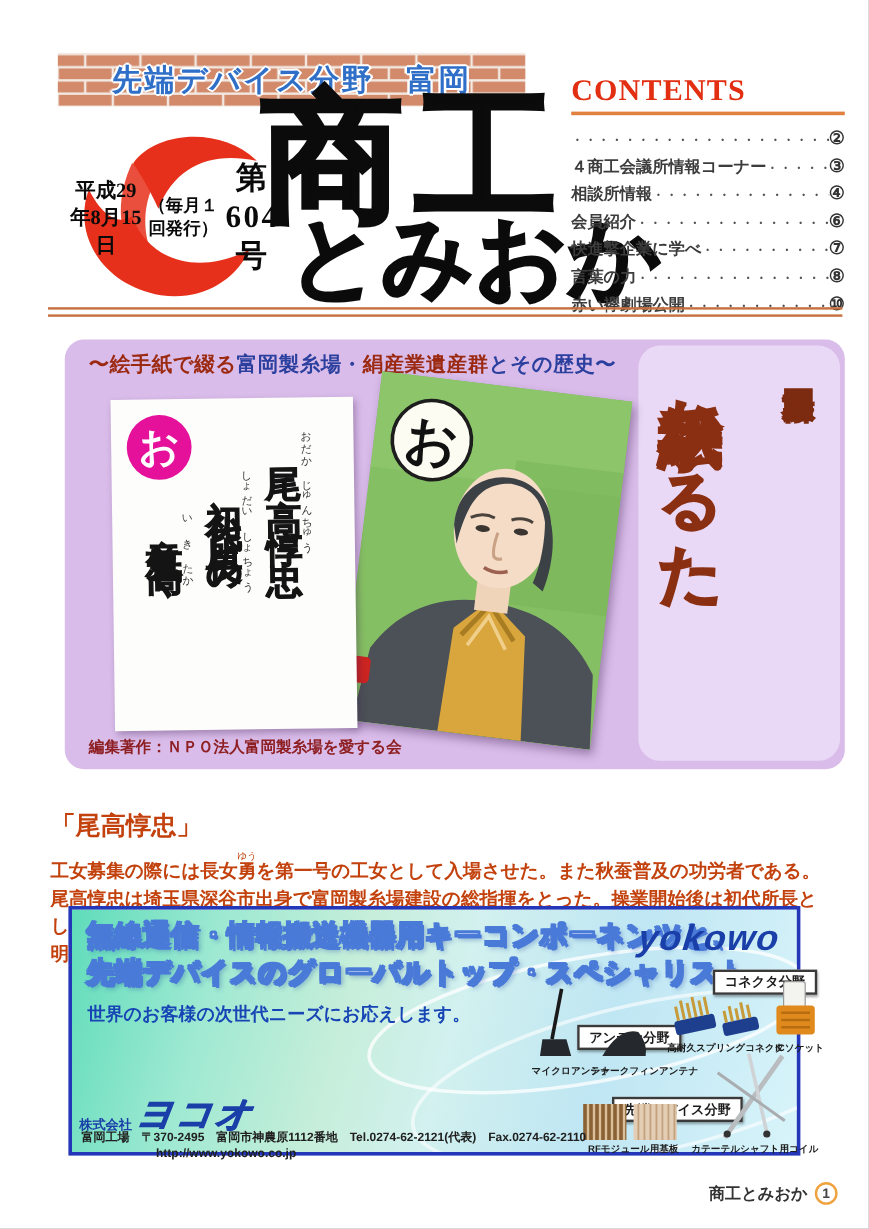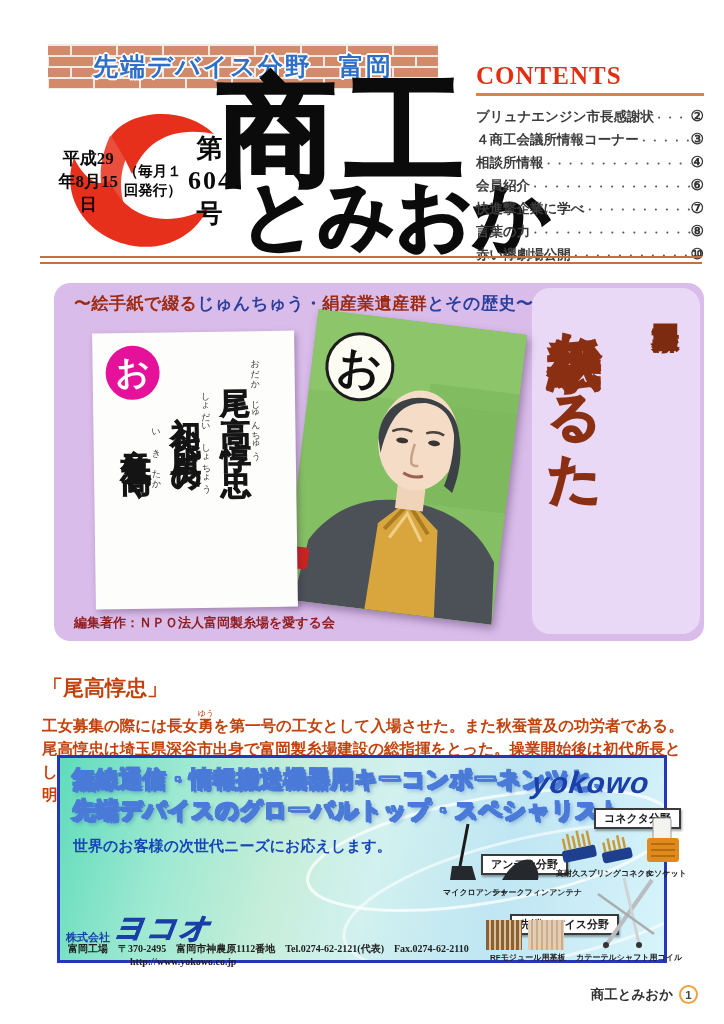--- a/index.html
+++ b/index.html
@@ -87,21 +87,21 @@
     padding:1px 8px; box-shadow:1px 2px 2px rgba(0,0,0,.35); white-space:nowrap; }
   .tag-antenna { left:421px; top:96px; }
   .tag-connector { left:534px; top:50px; }
   .tag-device { left:450px; top:156px; }
   .plabel { position:absolute; font-size:8px; font-weight:700; color:#1d1d1d; white-space:nowrap; }
   .pimg { position:absolute; }
   .ad-company { position:absolute; left:6px; top:150px; display:flex; align-items:flex-end; gap:4px; color:#1b3fa8; }
   .ad-company-prefix { font-size:11px; font-weight:900; padding-bottom:4px; }
   .ad-company-name { font-size:30px; font-weight:900; font-style:italic; transform:skewX(-8deg); letter-spacing:2px;
     -webkit-text-stroke:1px #1b3fa8; }
-  .ad-address { position:absolute; left:8px; top:184px; font-size:10px; line-height:13px; color:#202020; font-weight:600;font-family:Liberation Serif, serif; }
+  .ad-address { position:absolute; left:8px; top:184px; font-size:10px; line-height:13px; color:#202020; font-weight:600; }
   .ad-url { margin-left:62px; }
 
   
   .footer { position:absolute; right:26px; top:985px; display:flex; align-items:center; gap:6px;
     font-size:13.5px; font-weight:700; color:#333; }
   .footer-page-circle { width:19px; height:19px; border:2px solid #f0a23e; border-radius:50%;
     display:flex; align-items:center; justify-content:center; font-size:11.5px; color:#444; }
 </style>
 </head>
 <body>
@@ -135,21 +135,20 @@
     </div>
   </div>
 
   <div class="title-shoko">商工</div>
   <div class="title-tomioka">とみおか</div>
 
   <div class="contents-box">
     <div class="contents-title">CONTENTS</div>
     <div class="contents-list">
       <div class="contents-row">
-        <span class="contents-label">ブリュナエンジン市長感謝状</span>
         <span class="contents-leader">・・・・・・・・・・・・・・・・・・・・</span>
         <span class="contents-page">②</span>
       </div>
       <div class="contents-row">
         <span class="contents-label">４商工会議所情報コーナー</span>
         <span class="contents-leader">・・・・・・・・・・・・・・・・・・・・</span>
         <span class="contents-page">③</span>
       </div>
       <div class="contents-row">
         <span class="contents-label">相談所情報</span>
@@ -176,21 +175,21 @@
         <span class="contents-leader">・・・・・・・・・・・・・・・・・・・・・</span>
         <span class="contents-page">⑩</span>
       </div>
     </div>
   </div>
 
   <div class="double-rule"></div>
 
   <div class="feature">
     <div class="feature-banner">
-      <span class="seg-red">〜絵手紙で綴る</span><span class="seg-blue">じゅんちゅう・</span><span class="seg-red">絹産業遺産群</span><span class="seg-blue">とその歴史〜</span>
+      <span class="seg-red">〜絵手紙で綴る</span><span class="seg-blue">富岡製糸場・</span><span class="seg-red">絹産業遺産群</span><span class="seg-blue">とその歴史〜</span>
     </div>
 
     <div class="card-green">
       <svg width="210" height="292" viewBox="0 0 210 292">
         <rect width="210" height="292" fill="#85bf63"></rect>
         <rect x="0" y="0" width="210" height="80" fill="#93ca6f" opacity="0.6"></rect>
         <rect x="120" y="60" width="90" height="120" fill="#78b457" opacity="0.5"></rect>
 
         <path d="M18 230 C40 192 75 178 112 180 C155 182 185 198 205 230 L210 292 L10 292 Z" fill="#4b5156"></path>
 

